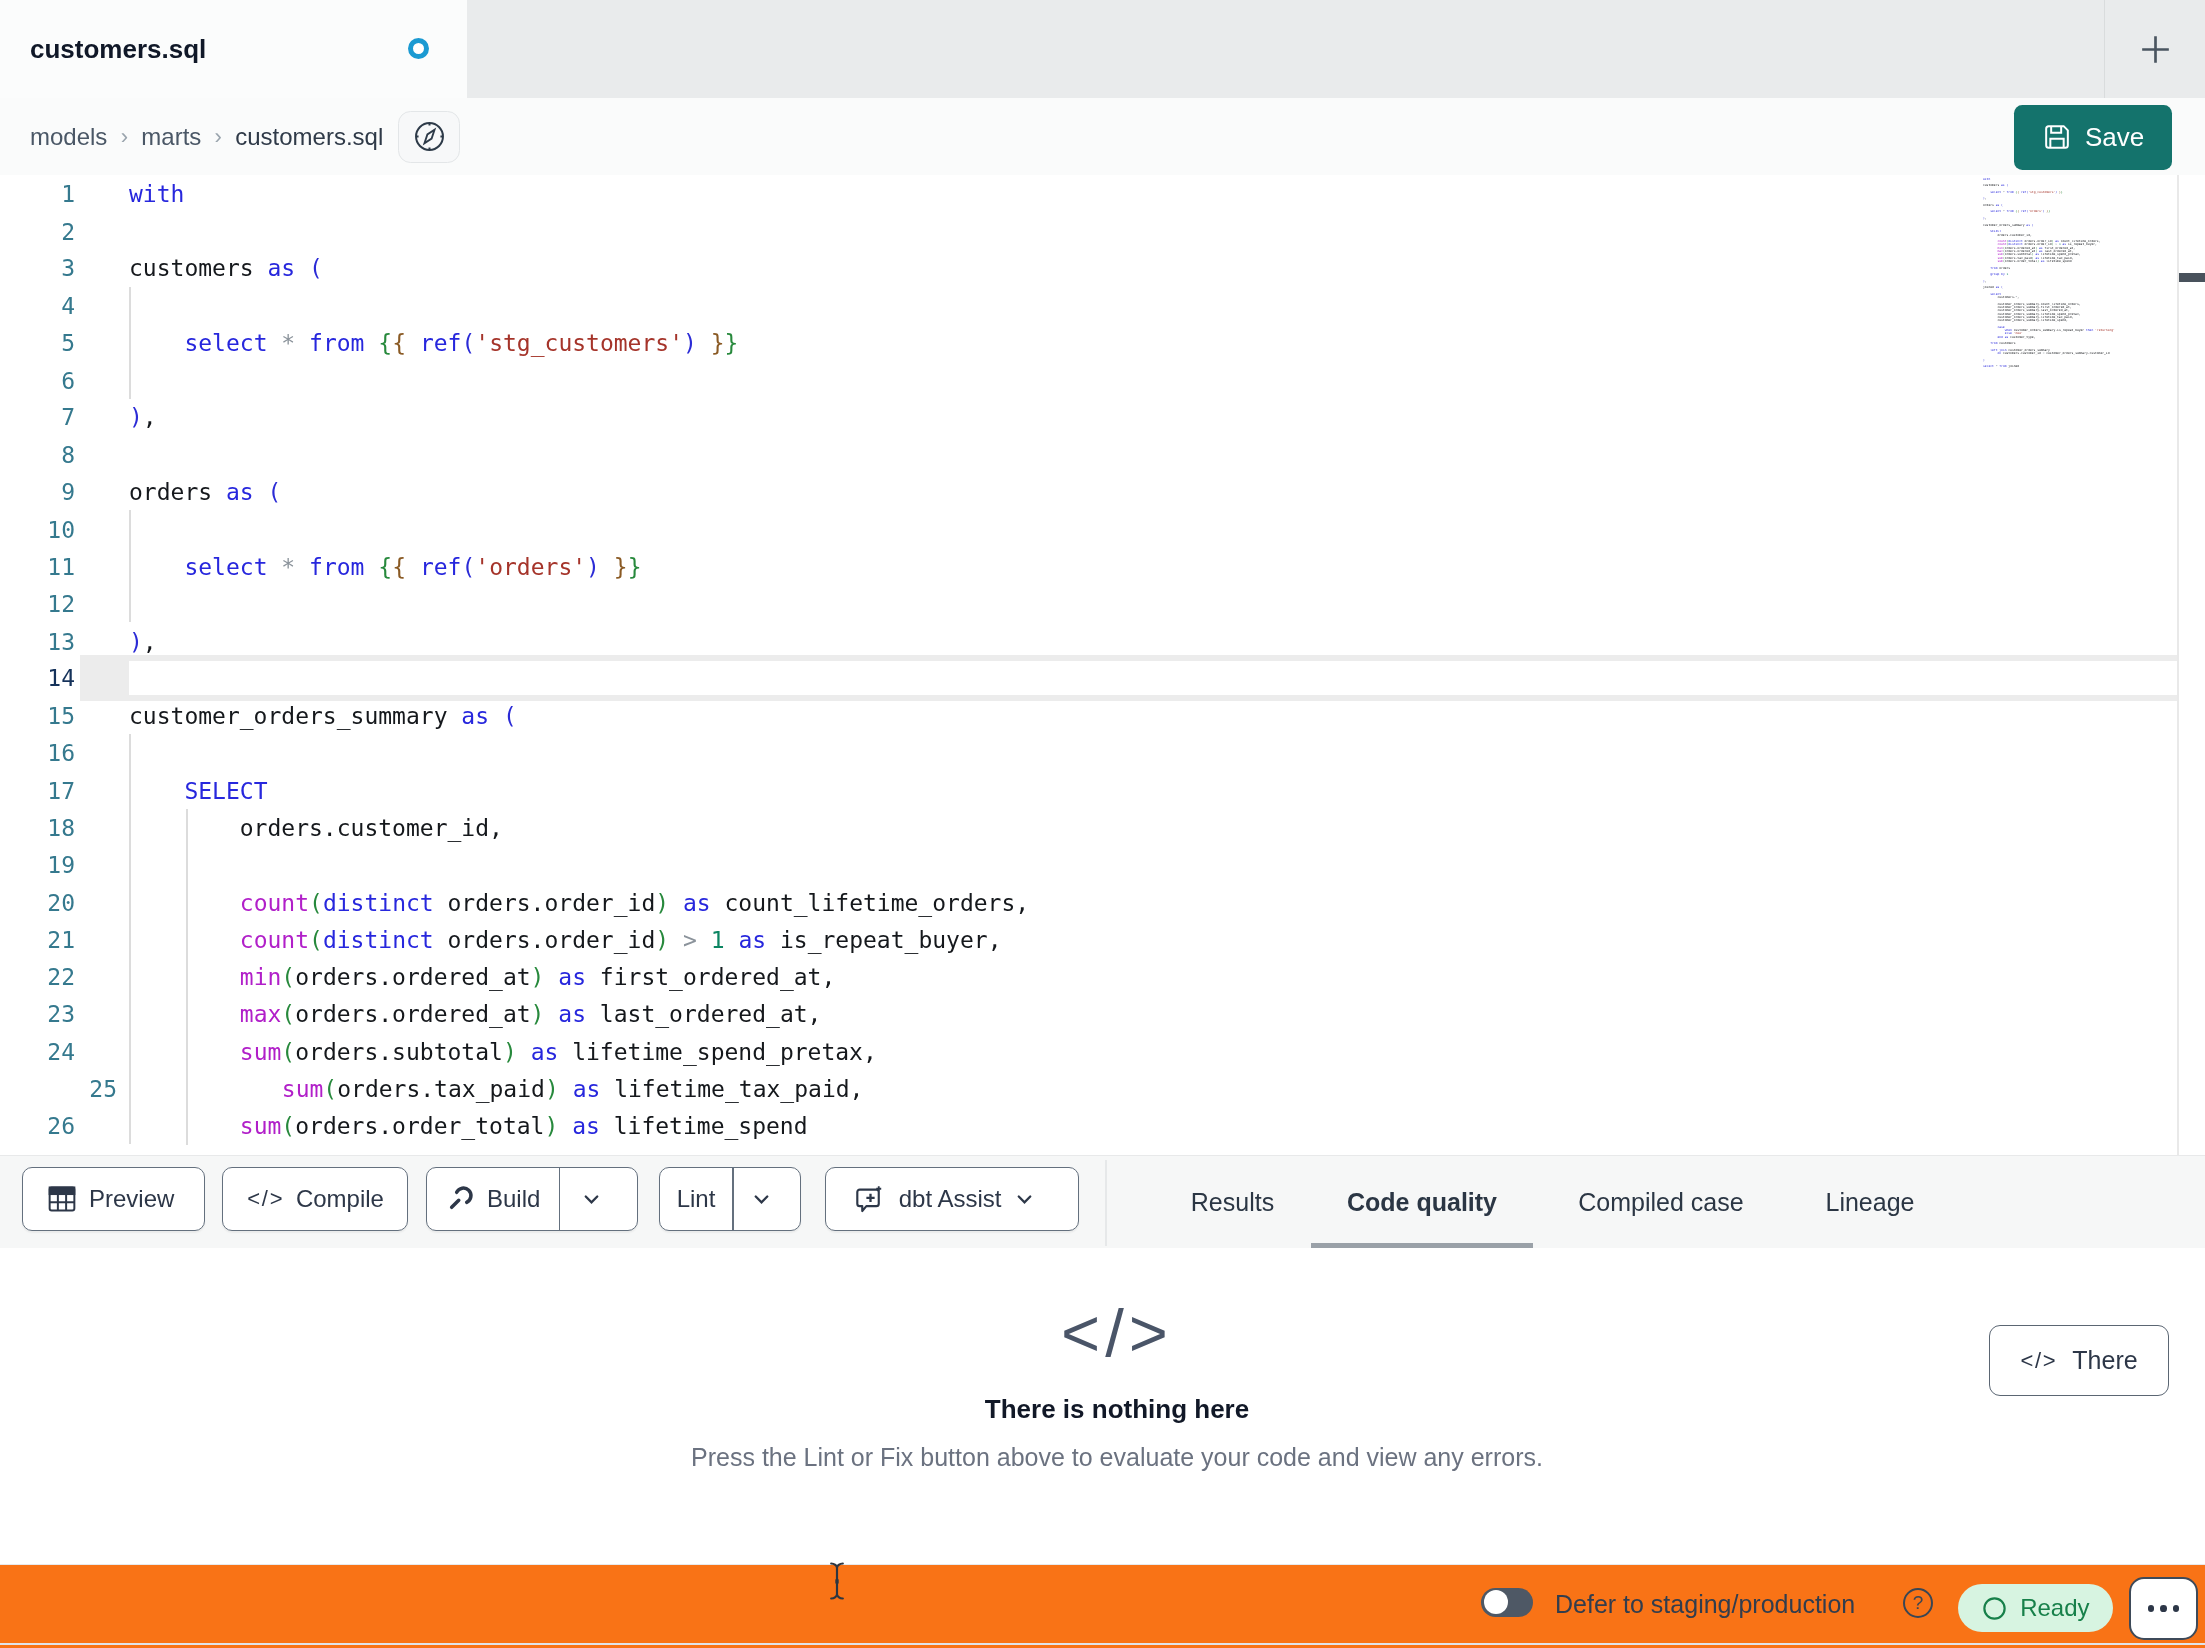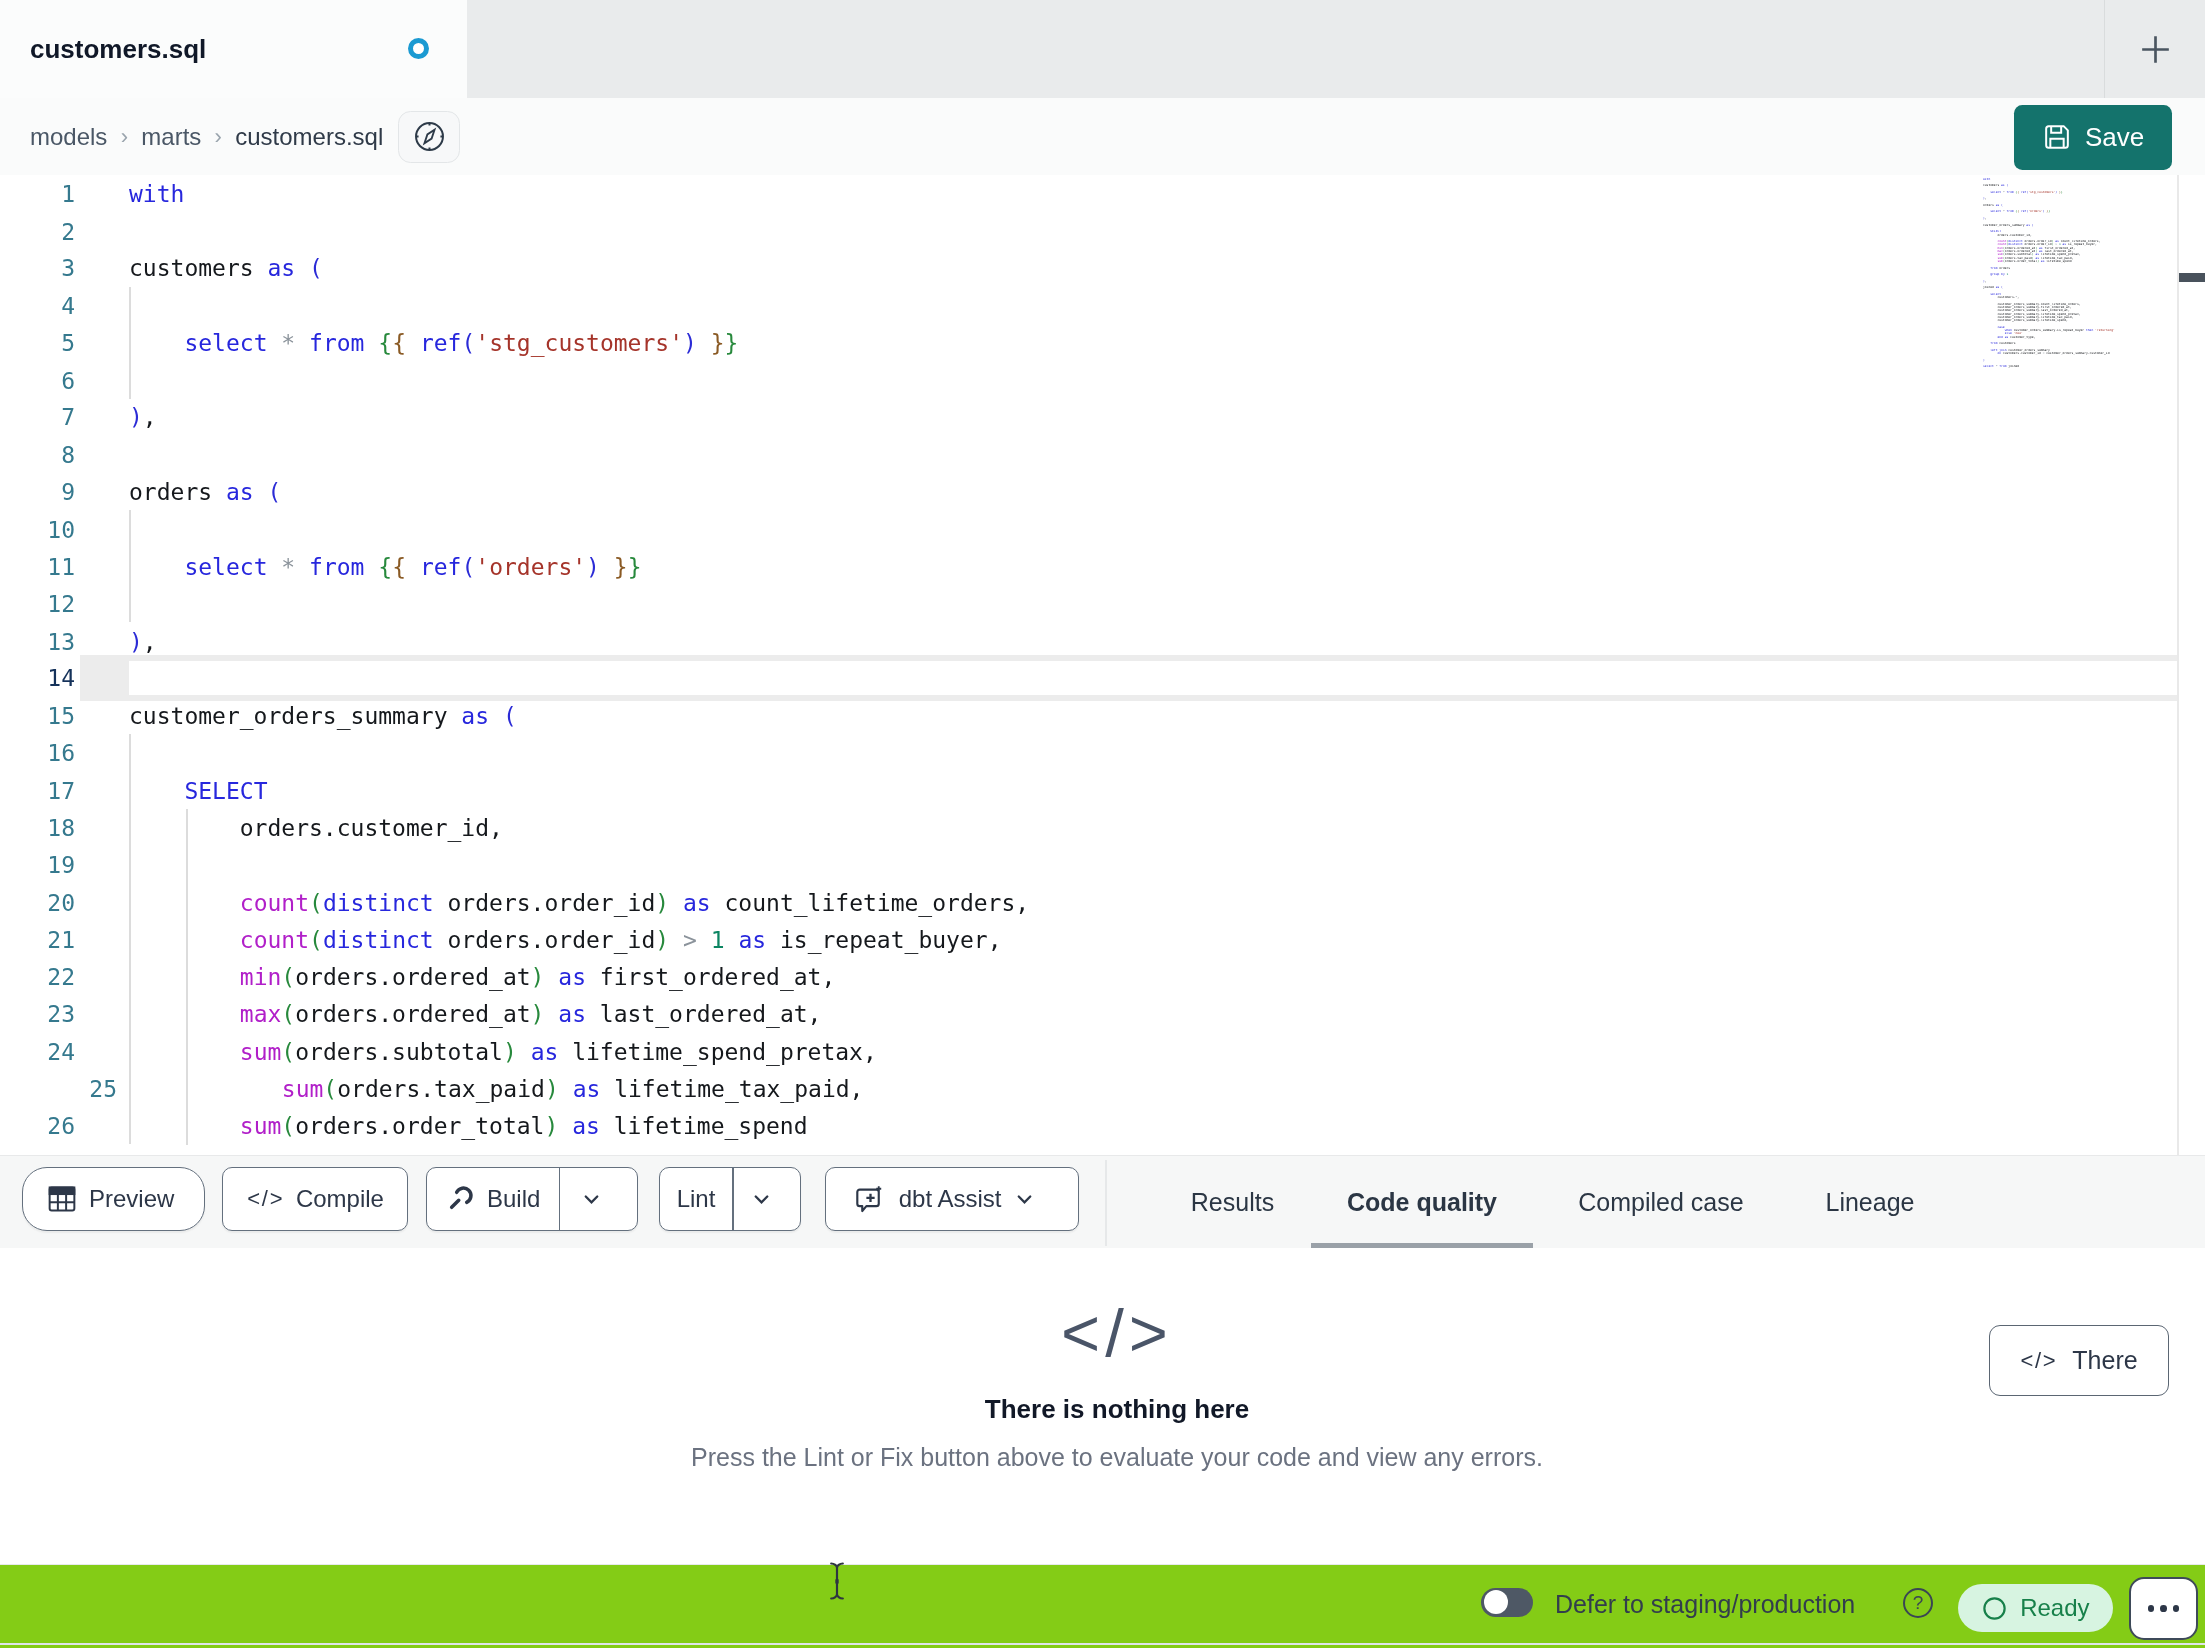--- a/index.html
+++ b/index.html
@@ -67,21 +67,21 @@
   .empty-wrap{position:absolute;left:0;top:0;width:2234px;text-align:center;}
   .empty-icon{margin-top:46px;font-size:67px;color:#4a5568;letter-spacing:5px;font-family:"Liberation Sans",sans-serif;}
   .empty-title{margin-top:23px;font-size:26px;font-weight:700;color:#111827;}
   .empty-sub{margin-top:18.3px;font-size:25px;color:#6b7280;}
   .config-btn{position:absolute;right:36px;top:77px;width:180px;height:71px;border-radius:11px;
               border:1.7px solid #5b6673;background:#fff;box-sizing:border-box;display:flex;align-items:center;
               justify-content:center;gap:15px;font-size:25px;color:#2d3748;cursor:pointer;}
   .code-glyph{font-size:22px;letter-spacing:1.7px;color:#2d3748;}
 
   
-  .statusbar{left:0;top:1564px;width:2205px;height:84px;background:#84cc16;border-top:1.7px solid #e7e9eb;box-sizing:border-box;}
+  .statusbar{left:0;top:1564px;width:2205px;height:84px;background:#f97316;border-top:1.7px solid #e7e9eb;box-sizing:border-box;}
   .statusbar .edge{position:absolute;left:0;right:0;top:78px;height:1.7px;background:#e0e4ea;}
   .toggle{position:absolute;left:1481px;top:22.5px;width:52px;height:29px;border-radius:15px;background:#4e5865;cursor:pointer;}
   .toggle .knob{position:absolute;left:2.5px;top:2.5px;width:24px;height:24px;border-radius:50%;background:#fff;}
   .defer-label{position:absolute;left:1555px;top:0;height:79px;display:flex;align-items:center;font-size:25px;color:#323d4d;}
   .help-icon{position:absolute;left:1903px;top:23px;width:30px;height:30px;border-radius:50%;border:2.1px solid #3a4654;
              box-sizing:border-box;display:flex;align-items:center;justify-content:center;
              font-size:19px;color:#3a4654;cursor:pointer;}
   .ready-pill{position:absolute;left:1958px;top:19px;width:155px;height:48px;border-radius:24px;background:#d7f4e1;
               display:flex;align-items:center;justify-content:center;gap:11.7px;cursor:pointer;}
   .ready-pill span{font-size:24px;color:#17804a;}
@@ -307,21 +307,21 @@
         <div class="mm-line"><span class="tk-b1">)</span></div>
         <div class="mm-line"></div>
         <div class="mm-line"><span class="tk-k">select</span><span class="tk-t"> </span><span class="tk-o">*</span><span class="tk-t"> </span><span class="tk-k">from</span><span class="tk-t"> joined</span></div>
       </div>
     <div class="editor-rborder"></div>
     <div class="ruler-mark"></div>
   </div>
 
   <div class="abs toolband">
 
-    <button class="tbtn" style="left:22px;width:183px;border-radius:25px;">
+    <button class="tbtn" style="left:22px;width:183px;">
       <span class="seg">
         <svg width="30" height="28" viewBox="0 0 36 34" fill="none" stroke="#2d3748" stroke-width="2.4">
           <rect x="3" y="3" width="30" height="28" rx="2.5"></rect>
           <rect x="3" y="3" width="30" height="8" fill="#2d3748"></rect>
           <path d="M13 11 V31 M23 11 V31 M3 21 H33"></path>
         </svg>
         <span>Preview</span>
       </span>
     </button>
 

